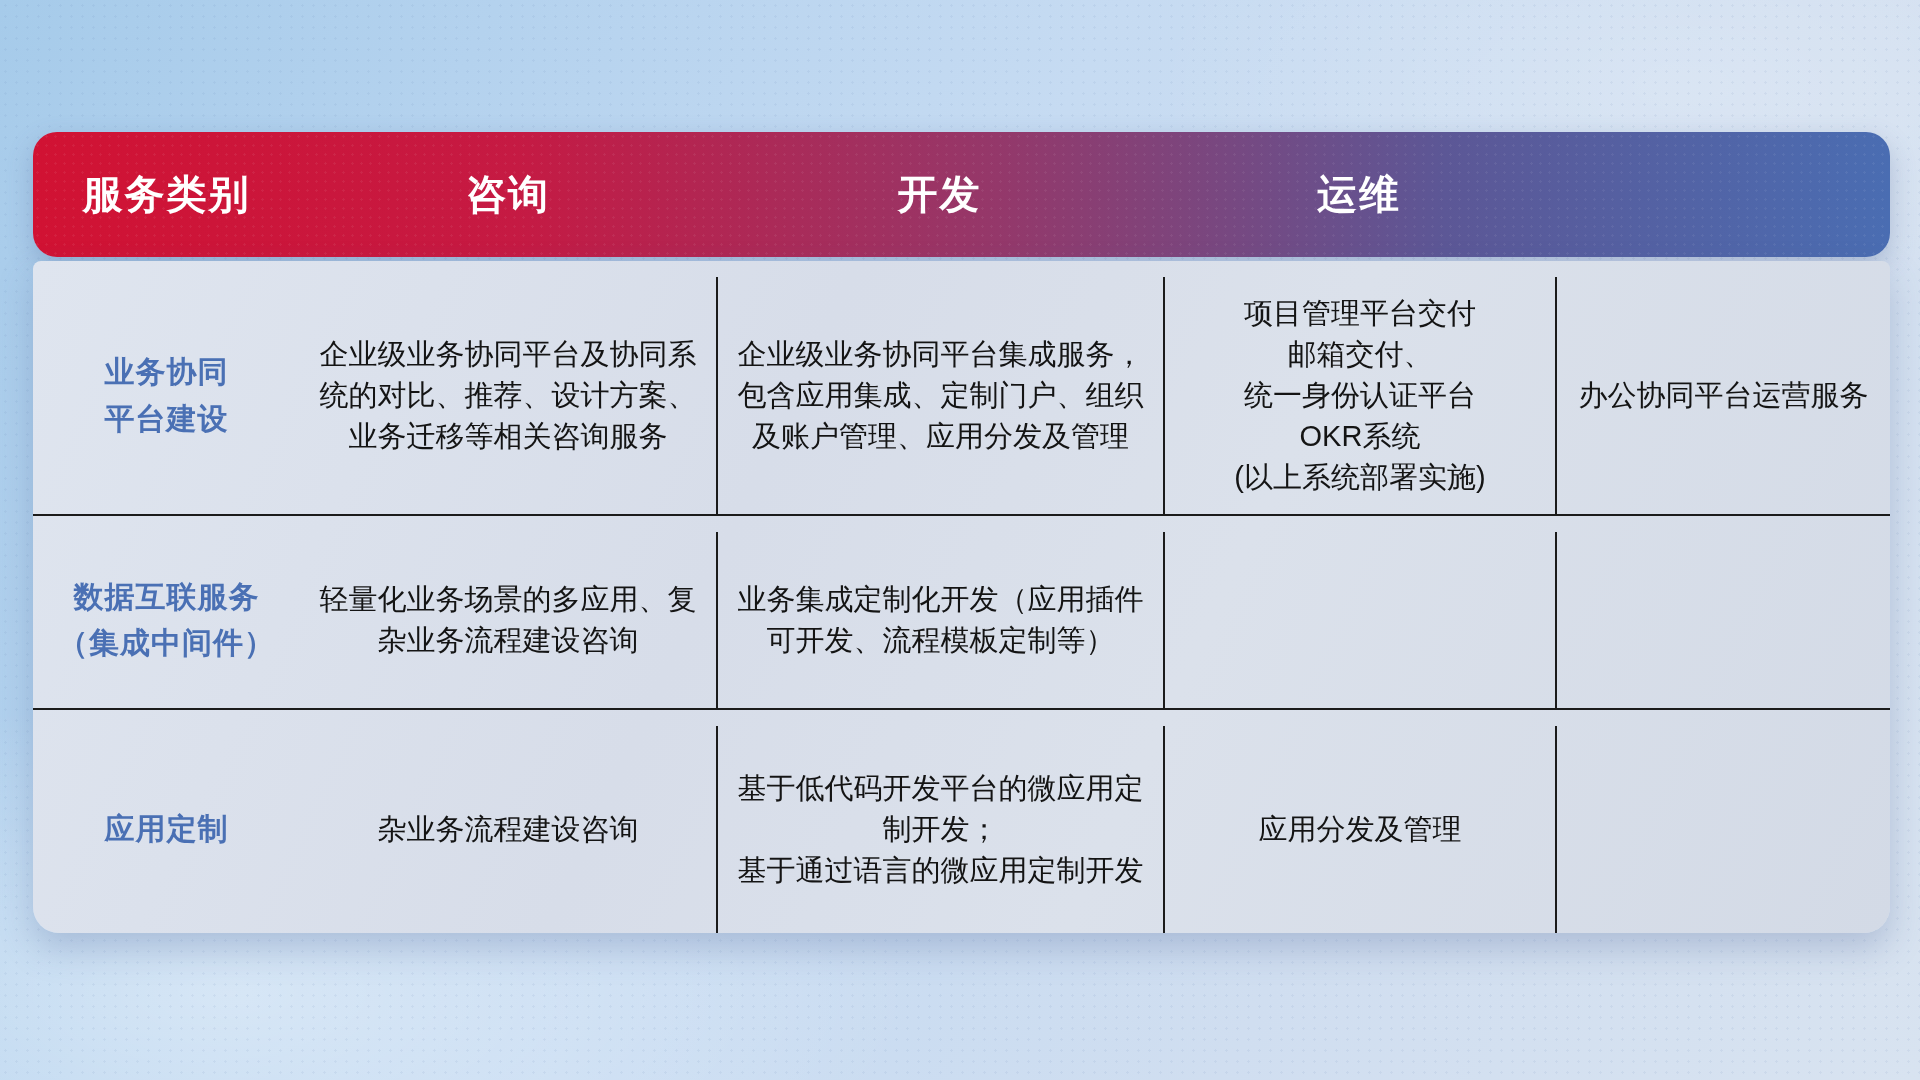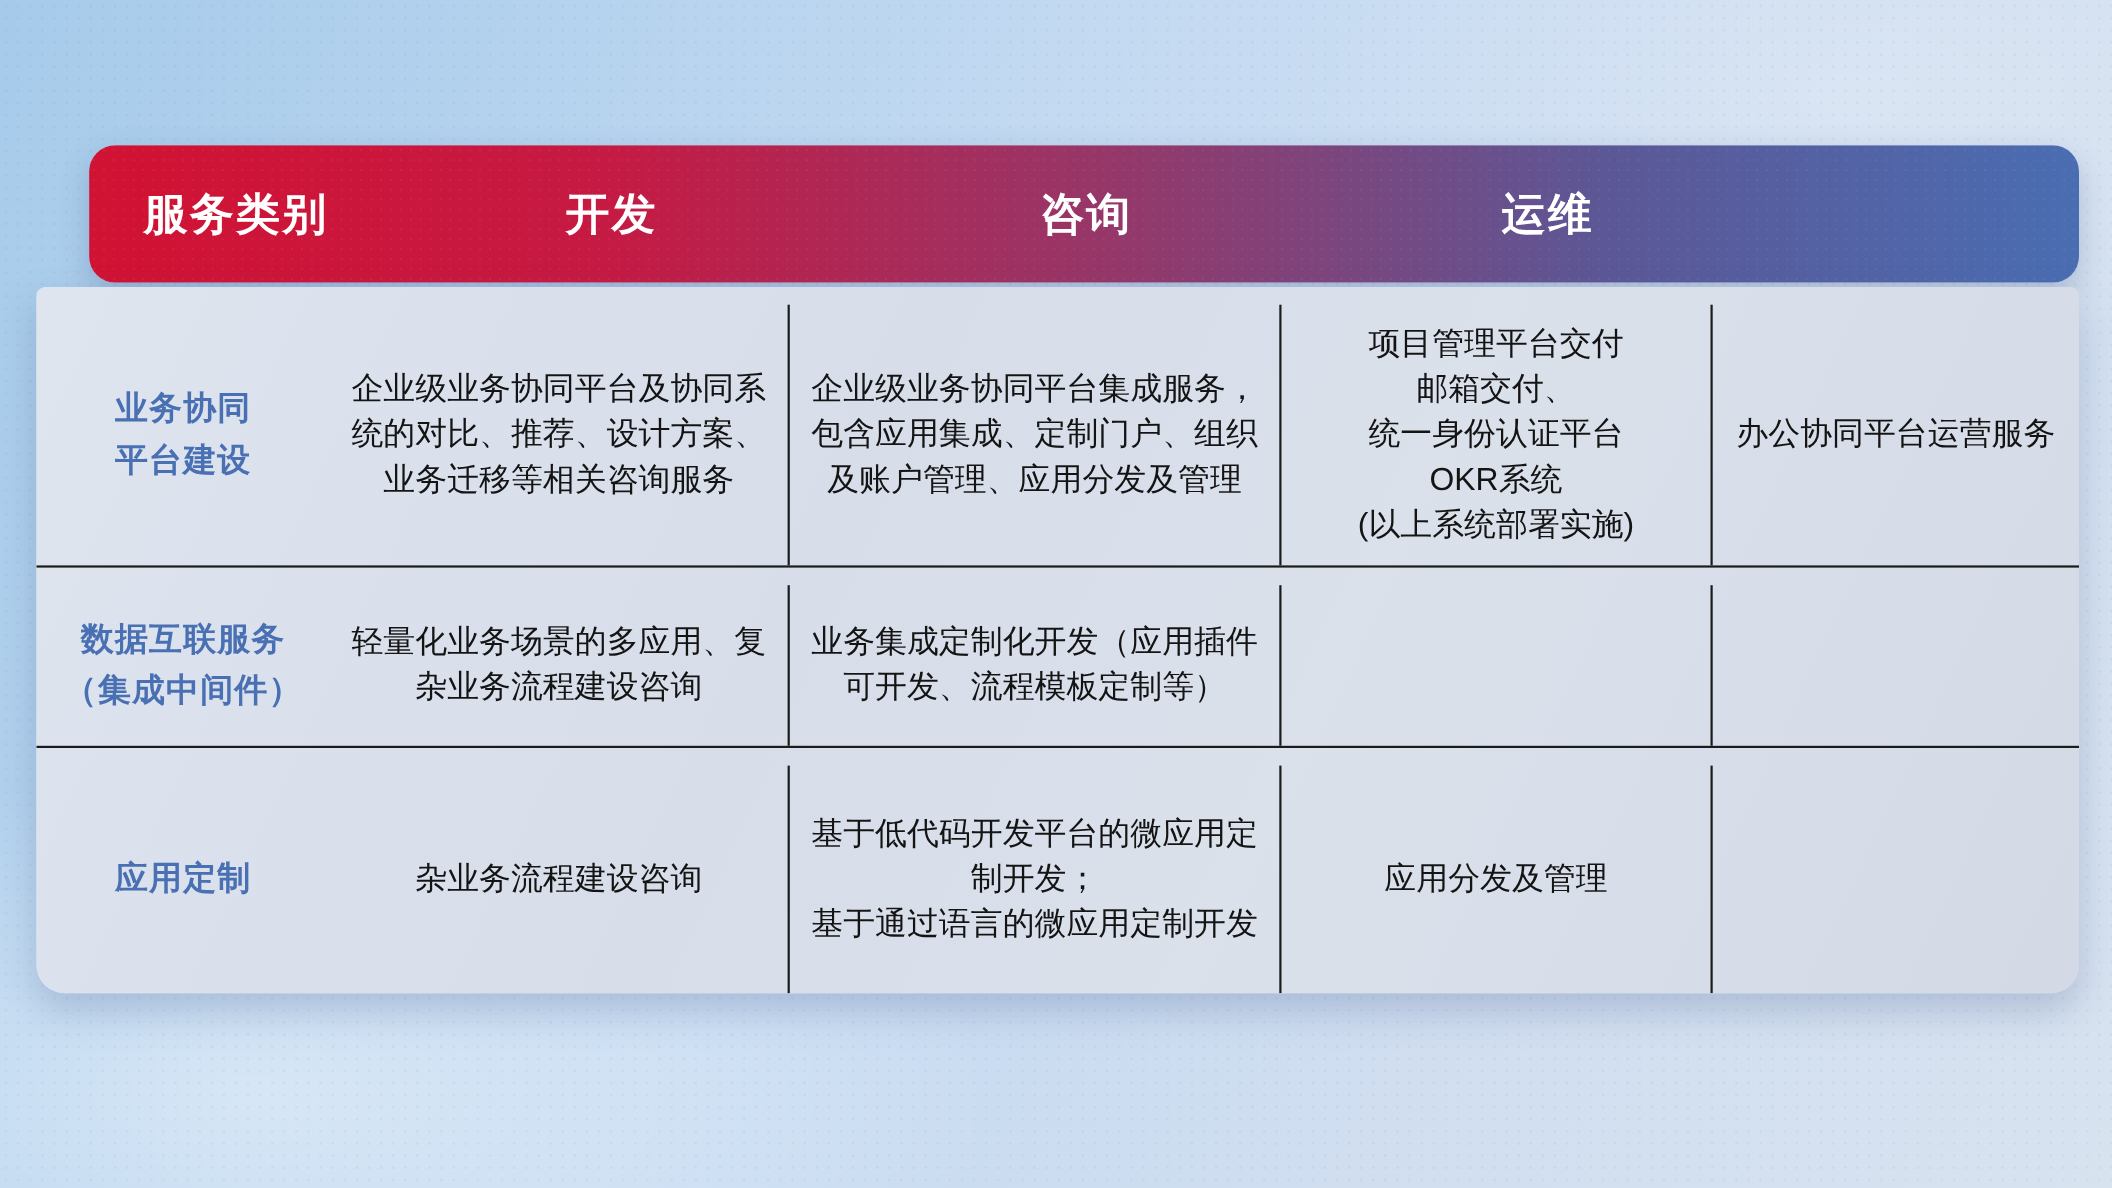--- a/index.html
+++ b/index.html
@@ -30,40 +30,39 @@
 
   .thead {
     height: 125px;
     align-items: center;
     border-radius: 24px;
     background:
       radial-gradient(circle, rgba(255,255,255,0.06) 1px, rgba(0,0,0,0) 1.4px),
       linear-gradient(90deg, #d11233 0%, #c51a43 26%, #94386a 52%, #5c5796 76%, #4a6db2 100%);
     background-size: 9px 9px, 100% 100%;
     box-shadow: 0 10px 26px rgba(80,100,150,0.30);
-    margin-left: 48px;
   }
   .th {
     text-align: center;
     color: #ffffff;
     font-weight: bold;
     font-size: 40px;
     letter-spacing: 2px;
   }
 
   .tbody {
     margin-top: 4px;
     border-radius: 8px 8px 26px 26px;
     overflow: hidden;
     background:
       linear-gradient(115deg, #dfe5ef 0%, #d7dde9 38%, #dbe1eb 62%, #d3dae6 100%);
     box-shadow: 0 16px 34px rgba(80,100,150,0.28);
   }
   .trow.r1 { height: 255px; }
-  .trow.r2 { height: 164px; }
+  .trow.r2 { height: 194px; }
   .trow.r3 { height: 223px; }
   .trow:not(:last-child) { border-bottom: 2px solid #1b1b1b; }
 
   .td {
     display: flex;
     align-items: center;
     justify-content: center;
     text-align: center;
     font-size: 29px;
     color: #141414;
@@ -84,22 +83,22 @@
 </style>
 </head>
 <body>
 
 <div class="dots"></div>
 
 <div class="table-wrap">
 
   <div class="thead grid-cols">
     <div class="th">服务类别</div>
+    <div class="th">咨询</div>
     <div class="th">开发</div>
-    <div class="th">咨询</div>
     <div class="th">运维</div>
   </div>
 
   <div class="tbody">
 
     <div class="trow r1 grid-cols">
       <div class="td cat">业务协同
 平台建设</div>
       <div class="td">企业级业务协同平台及协同系
 统的对比、推荐、设计方案、

